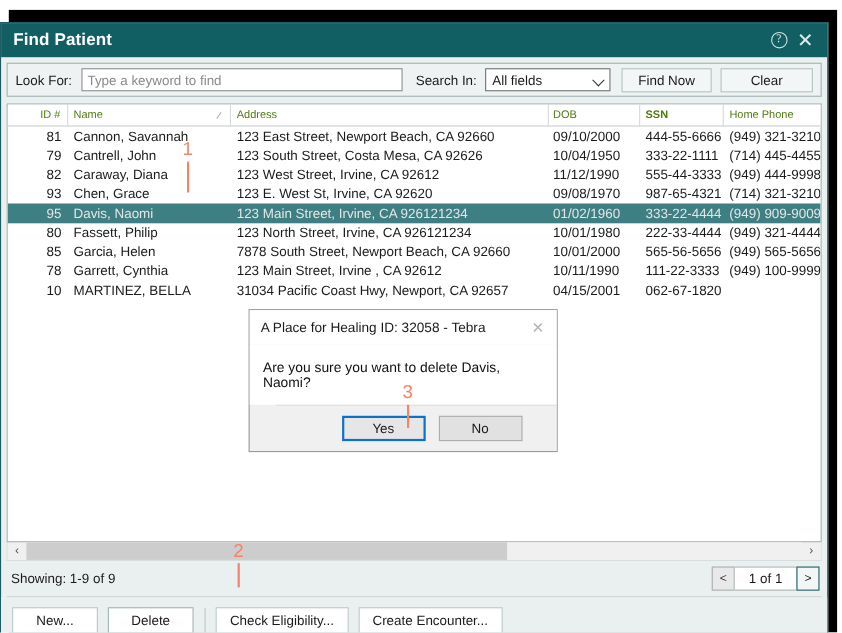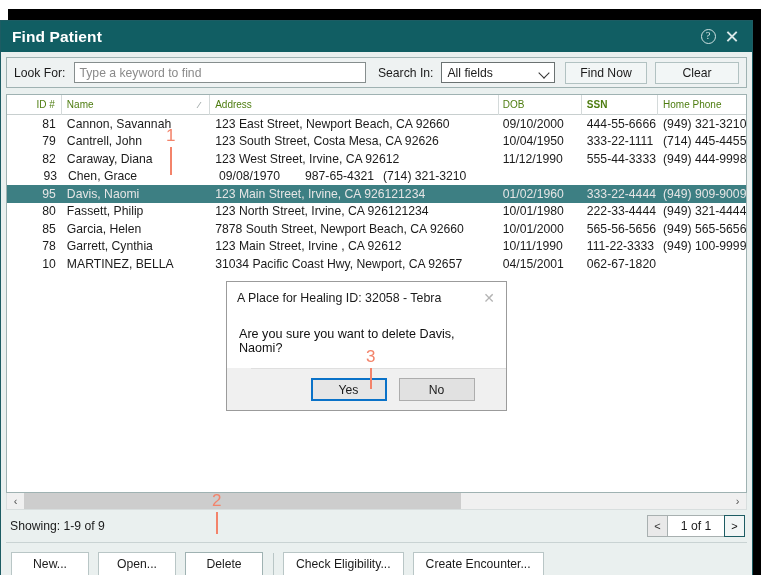--- a/index.html
+++ b/index.html
@@ -459,20 +459,21 @@
             <div class="gc c-id">82</div>
             <div class="gc c-name">Caraway, Diana</div>
             <div class="gc c-addr">123 West Street, Irvine, CA  92612</div>
             <div class="gc c-dob">11/12/1990</div>
             <div class="gc c-ssn">555-44-3333</div>
             <div class="gc c-phone">(949) 444-9998</div>
           </div>
           <div class="grow">
             <div class="gc c-id">93</div>
             <div class="gc c-name">Chen, Grace</div>
+            <div class="gc c-addr">123 E. West St, Irvine, CA  92620</div>
             <div class="gc c-dob">09/08/1970</div>
             <div class="gc c-ssn">987-65-4321</div>
             <div class="gc c-phone">(714) 321-3210</div>
           </div>
           <div class="grow selected">
             <div class="gc c-id">95</div>
             <div class="gc c-name">Davis, Naomi</div>
             <div class="gc c-addr">123 Main Street, Irvine, CA  926121234</div>
             <div class="gc c-dob">01/02/1960</div>
             <div class="gc c-ssn">333-22-4444</div>
@@ -525,21 +526,20 @@
       <span class="showing">Showing: 1-9 of 9</span>
       <div class="pager">
         <div class="pg-btn">&lt;</div>
         <div class="pg-num">1 of 1</div>
         <div class="pg-btn active">&gt;</div>
       </div>
     </div>
 
     <div class="actionbar">
       <div class="abtn w-new">New...</div>
-      <div class="abtn w-open">Open...</div>
       <div class="abtn w-del">Delete</div>
       <div class="vsep"></div>
       <div class="abtn">Check Eligibility...</div>
       <div class="abtn">Create Encounter...</div>
     </div>
 
   </div>
 
   <div class="modal">
     <div class="modal-title">

